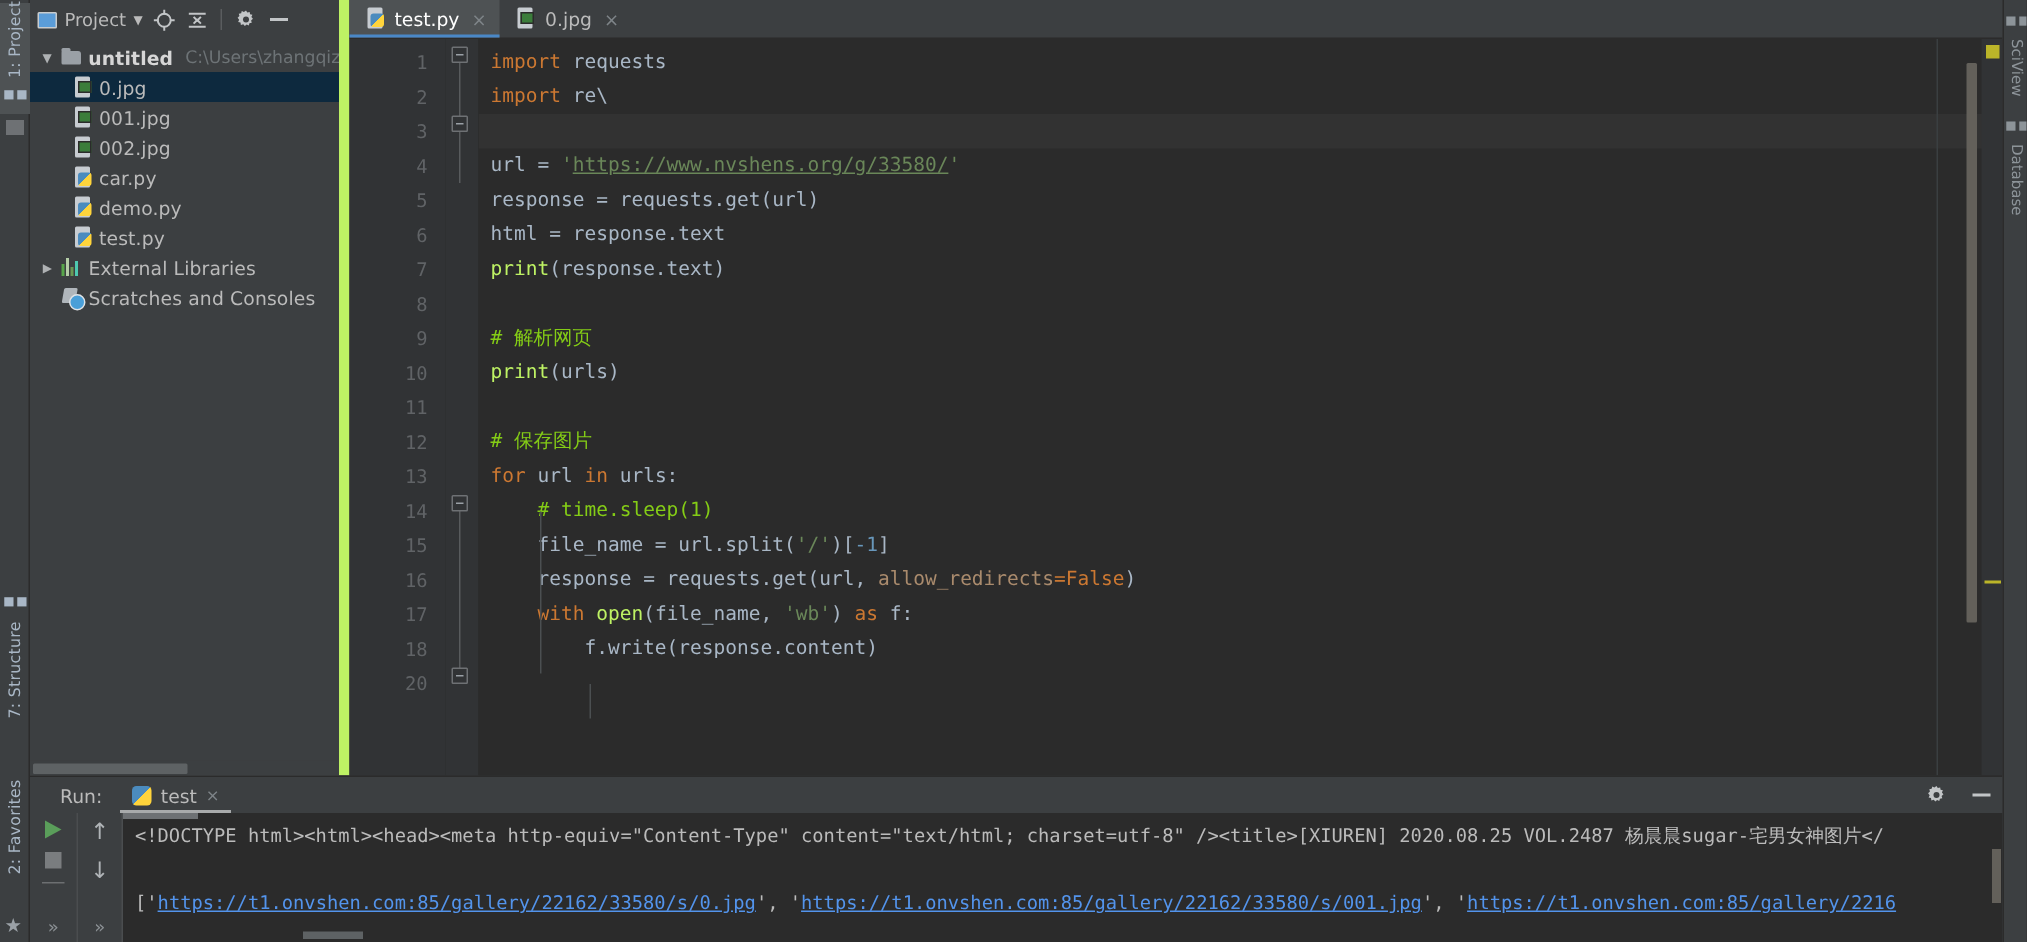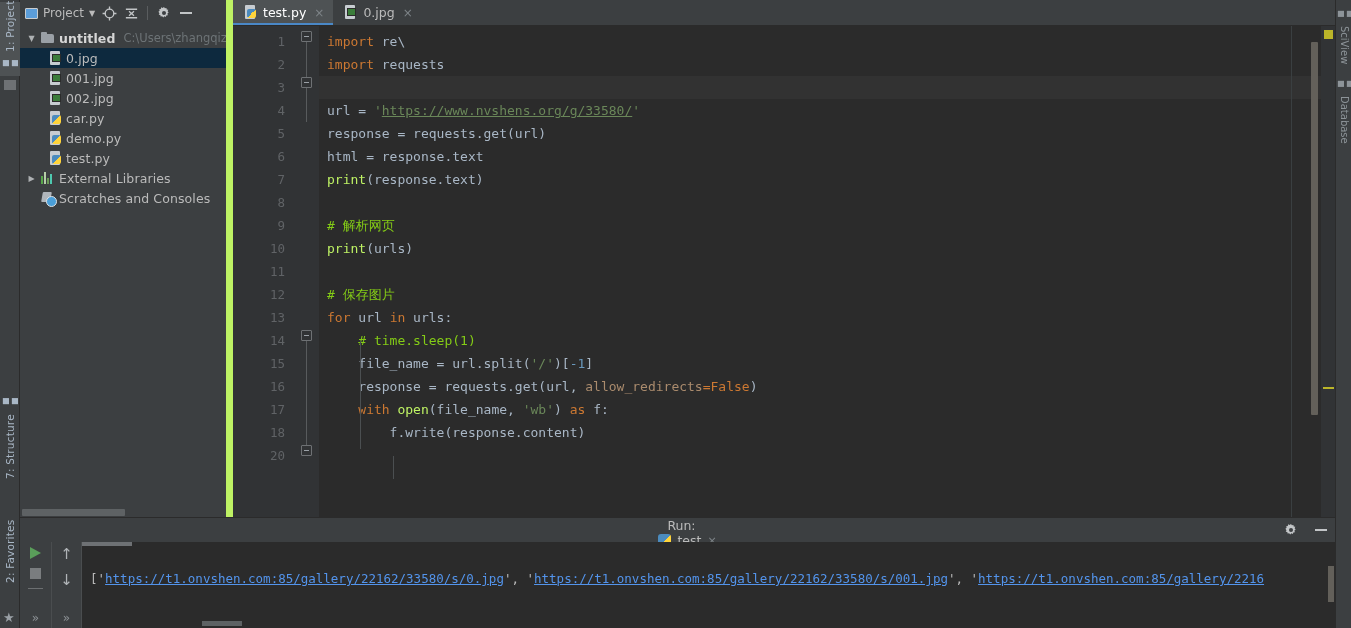--- a/index.html
+++ b/index.html
@@ -249,21 +249,21 @@
     background: #3a3f41;
   }
 
   
   .runpanel {
     height: 111px; flex: 0 0 111px; background: #3c3f41;
     display: flex; flex-direction: column; border-top: 1px solid #2b2b2b;
   }
   .runheader {
     height: 24px; display: flex; align-items: center; gap: 0;
-    padding-left: 20px; position: relative; flex-direction: column;
+    padding-left: 20px; position: relative;
   }
   .runlabel { color: #bbbbbb; font-size: 12.5px; margin-right: 12px; }
   .runtab {
     display: flex; align-items: center; gap: 6px;
     font-size: 12.5px; color: #bbbbbb; padding: 0 8px;
     position: relative; height: 24px; cursor: pointer;
   }
   .runtab:after {
     content: ""; position: absolute; left: 0; right: 0; bottom: 0;
     height: 2px; background: #a8aaab;
@@ -475,22 +475,22 @@
             <div class="foldbox" style="top:51px;"></div>
             <div class="foldline" style="top:310px;height:112px;"></div>
             <div class="foldbox" style="top:304px;"></div>
             <div class="foldbox" style="top:419px;"></div>
           </div>
 
           <div class="codearea">
             <div class="indentguide" style="left:41px;top:315px;height:108px;"></div>
             <div class="indentguide" style="left:74px;top:430px;height:23px;"></div>
 
+            <div class="cline"><span class="kw">import</span> requests</div>
             <div class="cline"><span class="kw">import</span> re\</div>
-            <div class="cline"><span class="kw">import</span> requests</div>
             <div class="cline cur"> </div>
             <div class="cline">url <span class="sq">=</span> <span class="str">'</span><span class="strurl">https://www.nvshens.org/g/33580/</span><span class="str">'</span></div>
             <div class="cline">response <span class="sq">=</span> requests.get(url)</div>
             <div class="cline">html <span class="sq">=</span> response.text</div>
             <div class="cline"><span class="bi">print</span>(response.text)</div>
             <div class="cline"> </div>
             <div class="cline"><span class="cmt"># 解析网页</span></div>
             <div class="cline"><span class="bi">print</span>(urls)</div>
             <div class="cline"> </div>
             <div class="cline"><span class="cmt"># 保存图片</span></div>
@@ -544,20 +544,21 @@
           <div class="chev">»</div>
         </div>
         <div class="runside2">
           <div class="arrowup">↑</div>
           <div class="arrowdn">↓</div>
           <div class="chev">»</div>
         </div>
 
         <div class="console">
           <div class="conscroll-h"></div>
+          <div class="cnline">&lt;!DOCTYPE html&gt;&lt;html&gt;&lt;head&gt;&lt;meta http-equiv="Content-Type" content="text/html; charset=utf-8" /&gt;&lt;title&gt;[XIUREN] 2020.08.25 VOL.2487 杨晨晨sugar-宅男女神图片&lt;/</div>
           <div class="cnline gap"> </div>
           <div class="cnline"><span class="qt">['</span><span class="link">https://t1.onvshen.com:85/gallery/22162/33580/s/0.jpg</span><span class="qt">', '</span><span class="link">https://t1.onvshen.com:85/gallery/22162/33580/s/001.jpg</span><span class="qt">', '</span><span class="link">https://t1.onvshen.com:85/gallery/2216</span></div>
           <div class="conscroll-b"></div>
           <div class="console-vs"></div>
         </div>
       </div>
     </div>
   </div>
 
   <div class="vstrip-r">

